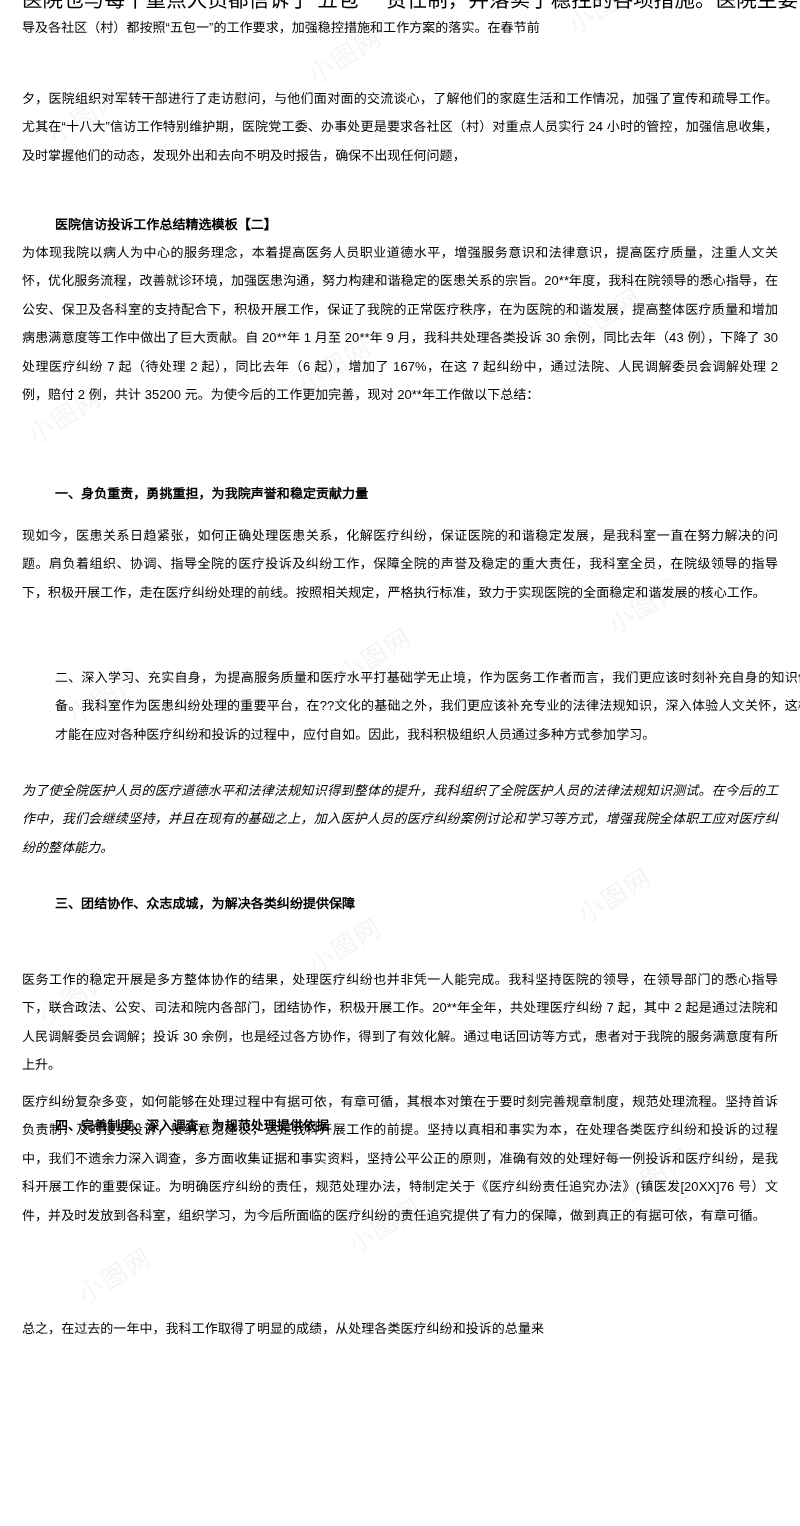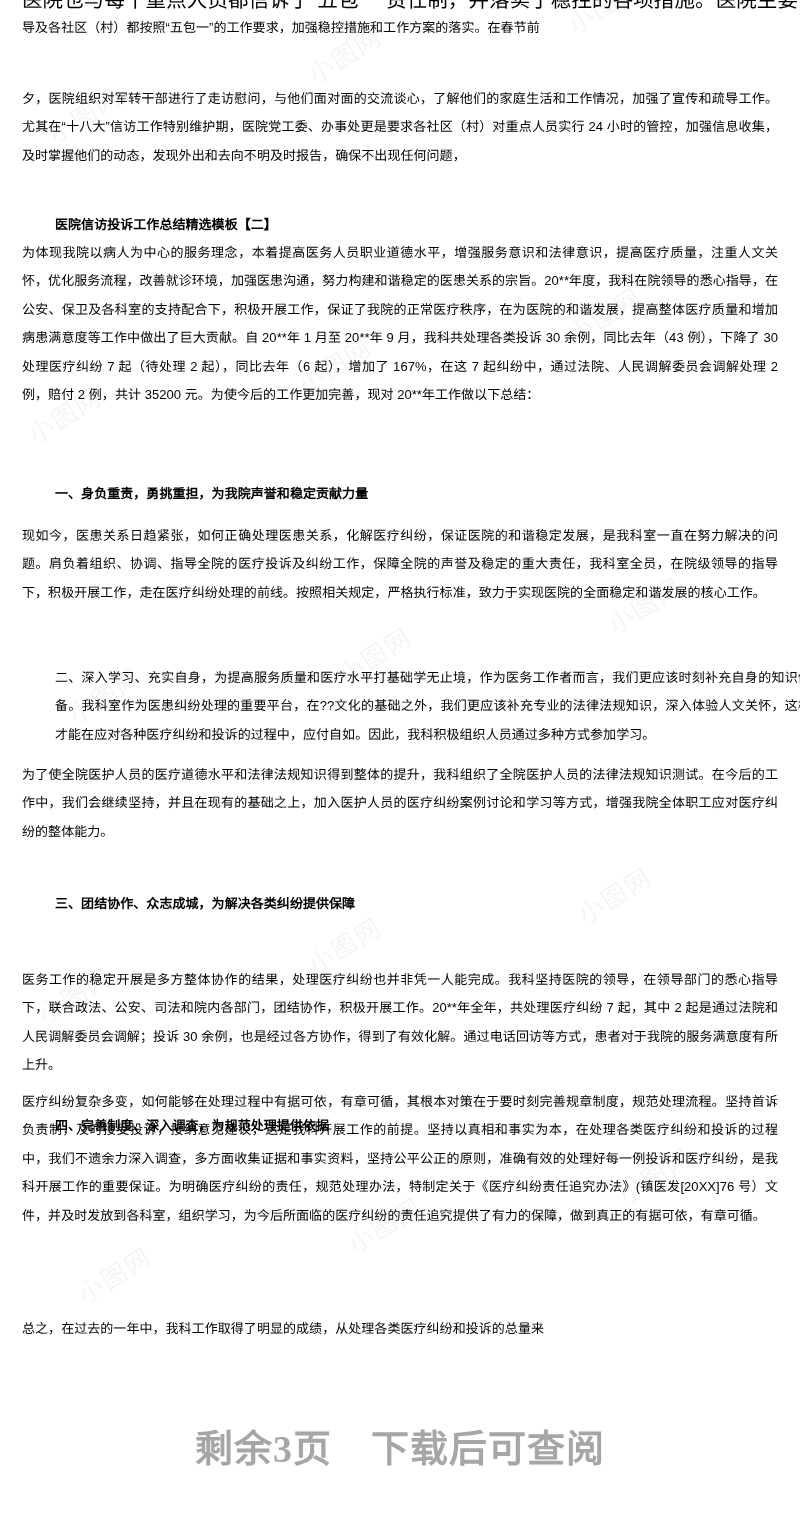--- a/index.html
+++ b/index.html
@@ -156,29 +156,26 @@
     <p class="para col" style="top:85px;">夕，医院组织对军转干部进行了走访慰问，与他们面对面的交流谈心，了解他们的家庭生活和工作情况，加强了宣传和疏导工作。尤其在“十八大”信访工作特别维护期，医院党工委、办事处更是要求各社区（村）对重点人员实行 24 小时的管控，加强信息收集，及时掌握他们的动态，发现外出和去向不明及时报告，确保不出现任何问题，</p>
 
     <h2 class="tpl-head col" style="top:211px;">医院信访投诉工作总结精选模板【二】</h2>
 
     <p class="para col" style="top:239px;">为体现我院以病人为中心的服务理念，本着提高医务人员职业道德水平，增强服务意识和法律意识，提高医疗质量，注重人文关怀，优化服务流程，改善就诊环境，加强医患沟通，努力构建和谐稳定的医患关系的宗旨。20**年度，我科在院领导的悉心指导，在公安、保卫及各科室的支持配合下，积极开展工作，保证了我院的正常医疗秩序，在为医院的和谐发展，提高整体医疗质量和增加病患满意度等工作中做出了巨大贡献。自 20**年 1 月至 20**年 9 月，我科共处理各类投诉 30 余例，同比去年（43 例），下降了 30 处理医疗纠纷 7 起（待处理 2 起），同比去年（6 起），增加了 167%，在这 7 起纠纷中，通过法院、人民调解委员会调解处理 2 例，赔付 2 例，共计 35200 元。为使今后的工作更加完善，现对 20**年工作做以下总结：</p>
 
     <h2 class="sec-head col" style="top:480px;">一、身负重责，勇挑重担，为我院声誉和稳定贡献力量</h2>
     <p class="para col" style="top:522px;">现如今，医患关系日趋紧张，如何正确处理医患关系，化解医疗纠纷，保证医院的和谐稳定发展，是我科室一直在努力解决的问题。肩负着组织、协调、指导全院的医疗投诉及纠纷工作，保障全院的声誉及稳定的重大责任，我科室全员，在院级领导的指导下，积极开展工作，走在医疗纠纷处理的前线。按照相关规定，严格执行标准，致力于实现医院的全面稳定和谐发展的核心工作。</p>
 
     <h2 class="sec-head col" style="top:664px; font-weight:400;">二、深入学习、充实自身，为提高服务质量和医疗水平打基础学无止境，作为医务工作者而言，我们更应该时刻补充自身的知识储备。我科室作为医患纠纷处理的重要平台，在??文化的基础之外，我们更应该补充专业的法律法规知识，深入体验人文关怀，这样才能在应对各种医疗纠纷和投诉的过程中，应付自如。因此，我科积极组织人员通过多种方式参加学习。</h2>
-    <p class="para col" style="top:761px;">为了使全院医护人员的医疗道德水平和法律法规知识得到整体的提升，我科组织了全院医护人员的法律法规知识测试。在今后的工作中，我们会继续坚持，并且在现有的基础之上，加入医护人员的医疗纠纷案例讨论和学习等方式，增强我院全体职工应对医疗纠纷的整体能力。</p>
+    <p class="para col" style="top:777px;font-style:italic;">为了使全院医护人员的医疗道德水平和法律法规知识得到整体的提升，我科组织了全院医护人员的法律法规知识测试。在今后的工作中，我们会继续坚持，并且在现有的基础之上，加入医护人员的医疗纠纷案例讨论和学习等方式，增强我院全体职工应对医疗纠纷的整体能力。</p>
 
     <h2 class="sec-head col" style="top:890px;">三、团结协作、众志成城，为解决各类纠纷提供保障</h2>
     <p class="para col" style="top:966px;">医务工作的稳定开展是多方整体协作的结果，处理医疗纠纷也并非凭一人能完成。我科坚持医院的领导，在领导部门的悉心指导下，联合政法、公安、司法和院内各部门，团结协作，积极开展工作。20**年全年，共处理医疗纠纷 7 起，其中 2 起是通过法院和人民调解委员会调解；投诉 30 余例，也是经过各方协作，得到了有效化解。通过电话回访等方式，患者对于我院的服务满意度有所上升。</p>
 
     <h2 class="sec-head col" style="top:1112px;">四、完善制度、深入调查，为规范处理提供依据</h2>
     <p class="para col" style="top:1088px;">医疗纠纷复杂多变，如何能够在处理过程中有据可依，有章可循，其根本对策在于要时刻完善规章制度，规范处理流程。坚持首诉负责制，及时接受投诉，接纳意见建议，这是我科开展工作的前提。坚持以真相和事实为本，在处理各类医疗纠纷和投诉的过程中，我们不遗余力深入调查，多方面收集证据和事实资料，坚持公平公正的原则，准确有效的处理好每一例投诉和医疗纠纷，是我科开展工作的重要保证。为明确医疗纠纷的责任，规范处理办法，特制定关于《医疗纠纷责任追究办法》(镇医发[20XX]76 号）文件，并及时发放到各科室，组织学习，为今后所面临的医疗纠纷的责任追究提供了有力的保障，做到真正的有据可依，有章可循。</p>
 
     <p class="para col" style="top:1315px;">总之，在过去的一年中，我科工作取得了明显的成绩，从处理各类医疗纠纷和投诉的总量来</p>
 
   </div>
 
-  <div class="footer-cta">
-    <span class="cta-text">剩余3页　下载后可查阅</span>
-  </div>
 
 </div>
 
 </body></html>

